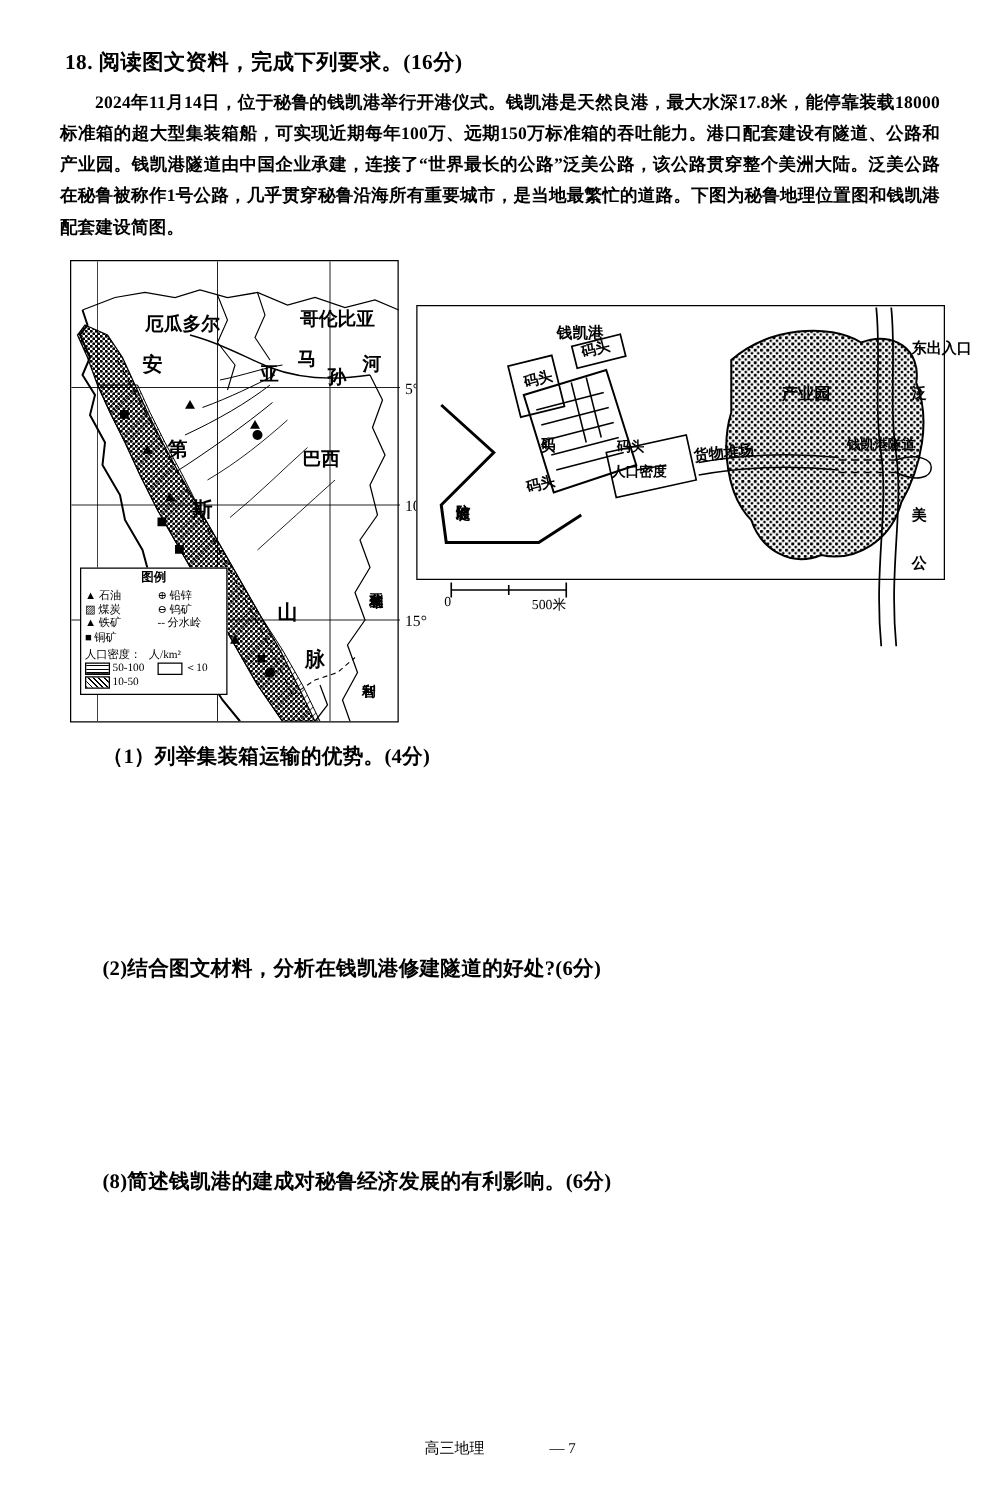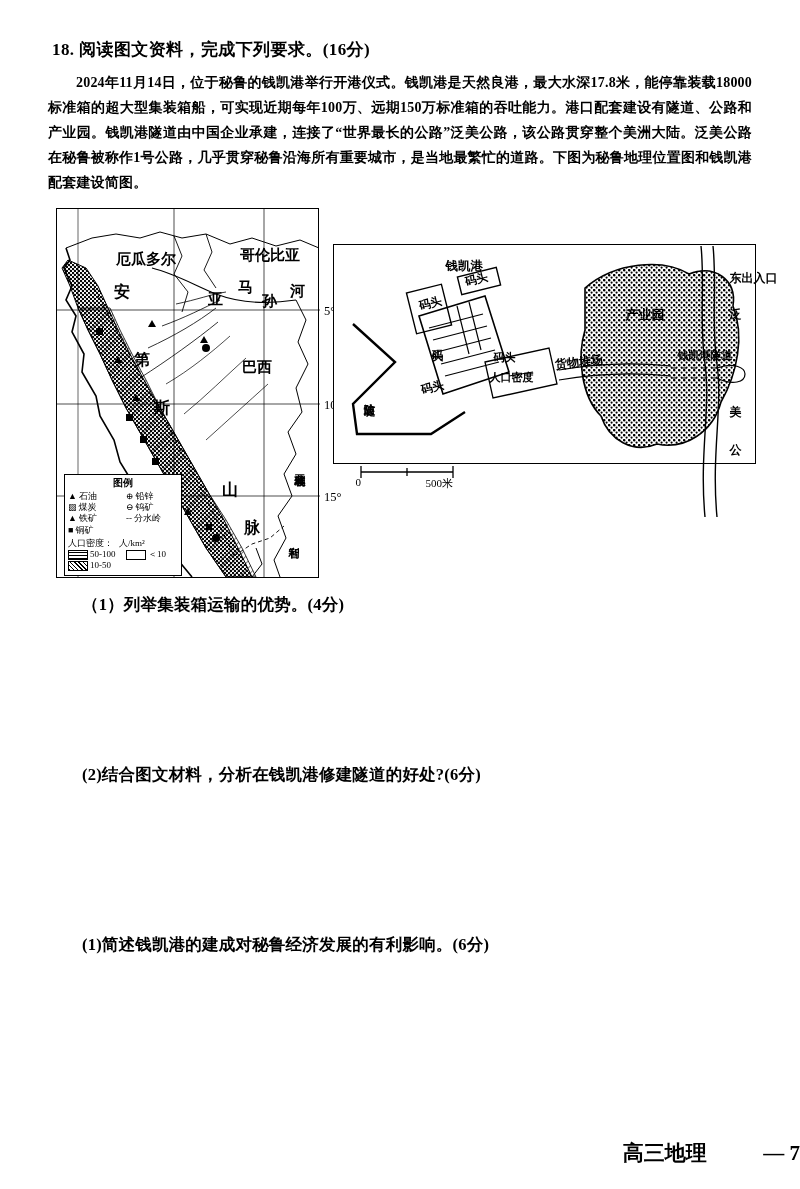--- a/index.html
+++ b/index.html
@@ -94,31 +94,31 @@
   }
   .sq1 { margin-top: 16px; }
   .sq2 { margin-top: 148px; }
   .sq3 { margin-top: 148px; }
 
   
   .footer {
     position: absolute;
     left: 0; right: 0;
     bottom: 22px;
-    text-align: right;
-    font-size: 21px;
-    font-weight: 700;
+    text-align: center;
+    font-size: 12px;
+    font-weight: 400;
   }
   .footer .sep { display: inline-block; width: 46px; }
 
   
   .legend {
     position: absolute;
     left: 8px;
-    bottom: 2px;
+    bottom: 22px;
     width: 118px;
     border: 1.2px solid #000;
     background: #fff;
     font-size: 9px;
     line-height: 1.25;
     padding: 2px 3px 3px 3px;
     box-sizing: border-box;
   }
   .legend .lg-title {
     text-align: center;
@@ -411,20 +411,20 @@
       <div class="r-label" style="left:396px; top:198px; font-size:12px">公</div>
       <div class="r-label vert" style="left:28px; top:150px; font-size:11.5px">防波堤</div>
 
       <div class="scalebar-txt" style="left:22px; top:232px">0</div>
       <div class="scalebar-txt" style="left:92px; top:232px">500米</div>
     </div>
   </div>
 
   <div class="subq sq1">（1）列举集装箱运输的优势。(4分)</div>
   <div class="subq sq2">(2)结合图文材料，分析在钱凯港修建隧道的好处?(6分)</div>
-  <div class="subq sq3">(1)简述钱凯港的建成对秘鲁经济发展的有利影响。(6分)</div>
+  <div class="subq sq3">(8)简述钱凯港的建成对秘鲁经济发展的有利影响。(6分)</div>
 
   <div class="footer">
     <span>高三地理</span>
     <span class="sep"></span>
     <span>— 7</span>
   </div>
 </div>
 
 </body></html>

